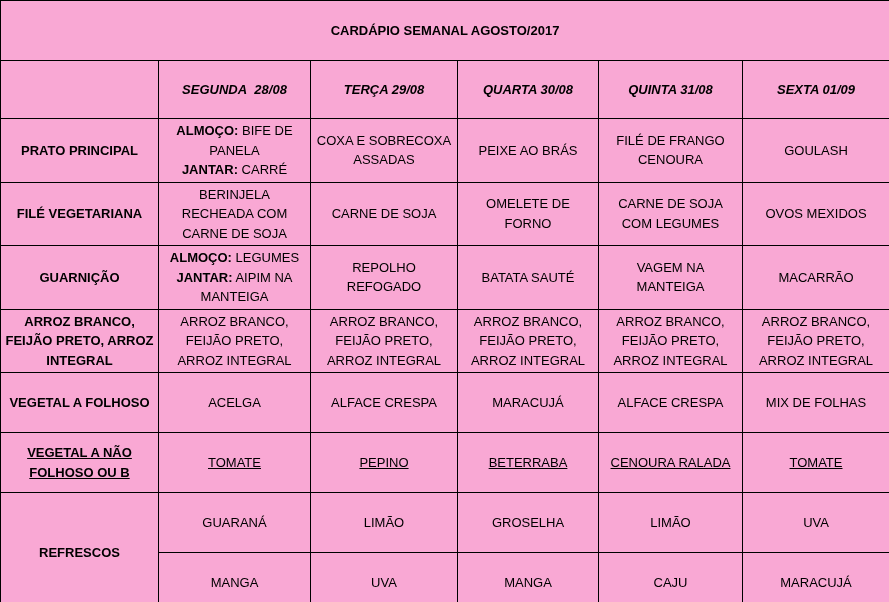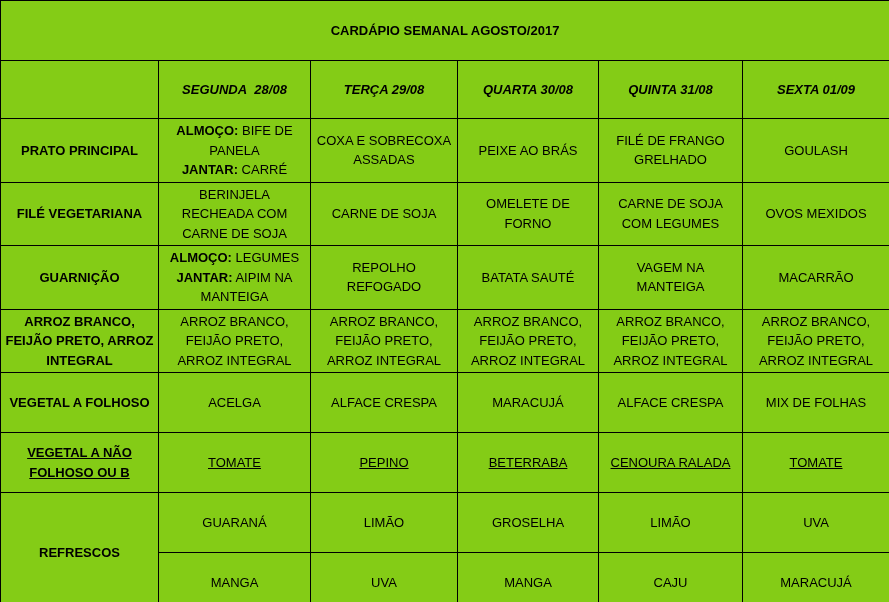--- a/index.html
+++ b/index.html
@@ -2,21 +2,21 @@
 <html><head>
 <meta charset="utf-8">
 <style>
   html, body { margin: 0; padding: 0; background: #ffffff; }
   .page {
     width: 889px;
     height: 602px;
     box-sizing: border-box;
     font-family: "Liberation Sans", sans-serif;
     color: #000;
-    background: #84cc16;
+    background: #f9a8d4;
   }
   table.menu-table {
     border-collapse: collapse;
     width: 889px;
     height: 602px;
     table-layout: fixed;
   }
   table.menu-table td {
     border: 1px solid #000;
     text-align: center;
@@ -84,21 +84,21 @@
     <tr class="r1">
       <td class="label-cell">PRATO PRINCIPAL</td>
       <td class="small-cell">
         <span class="b">ALMOÇO:</span>
         <span>BIFE DE PANELA</span><br>
         <span class="b">JANTAR:</span>
         <span>CARRÉ</span>
       </td>
       <td>COXA E SOBRECOXA ASSADAS</td>
       <td>PEIXE AO BRÁS</td>
-      <td>FILÉ DE FRANGO GRELHADO</td>
+      <td>FILÉ DE FRANGO CENOURA</td>
       <td>GOULASH</td>
     </tr>
 
     <tr class="r2">
       <td class="label-cell">FILÉ VEGETARIANA</td>
       <td>BERINJELA RECHEADA COM CARNE DE SOJA</td>
       <td>CARNE DE SOJA</td>
       <td>OMELETE DE FORNO</td>
       <td>CARNE DE SOJA COM LEGUMES</td>
       <td>OVOS MEXIDOS</td>

